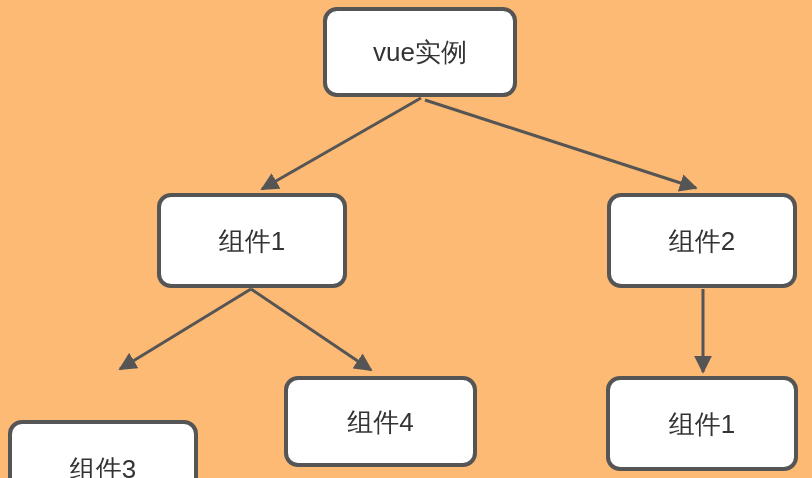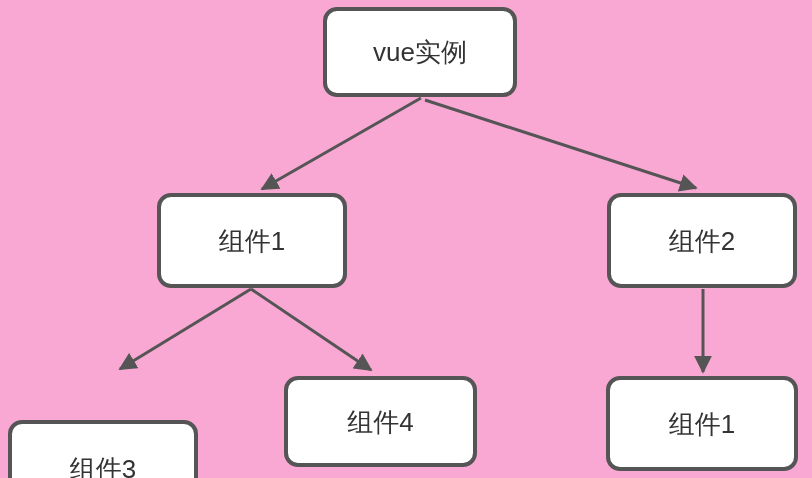--- a/index.html
+++ b/index.html
@@ -4,21 +4,21 @@
 <style>
   html, body {
     margin: 0;
     padding: 0;
     background: #ffffff;
   }
   .canvas {
     position: relative;
     width: 812px;
     height: 478px;
-    background: #f9a8d4;
+    background: #fdba74;
     font-family: "Liberation Sans", sans-serif;
     overflow: hidden;
   }
   .edges {
     position: absolute;
     left: 0;
     top: 0;
     width: 812px;
     height: 478px;
   }

